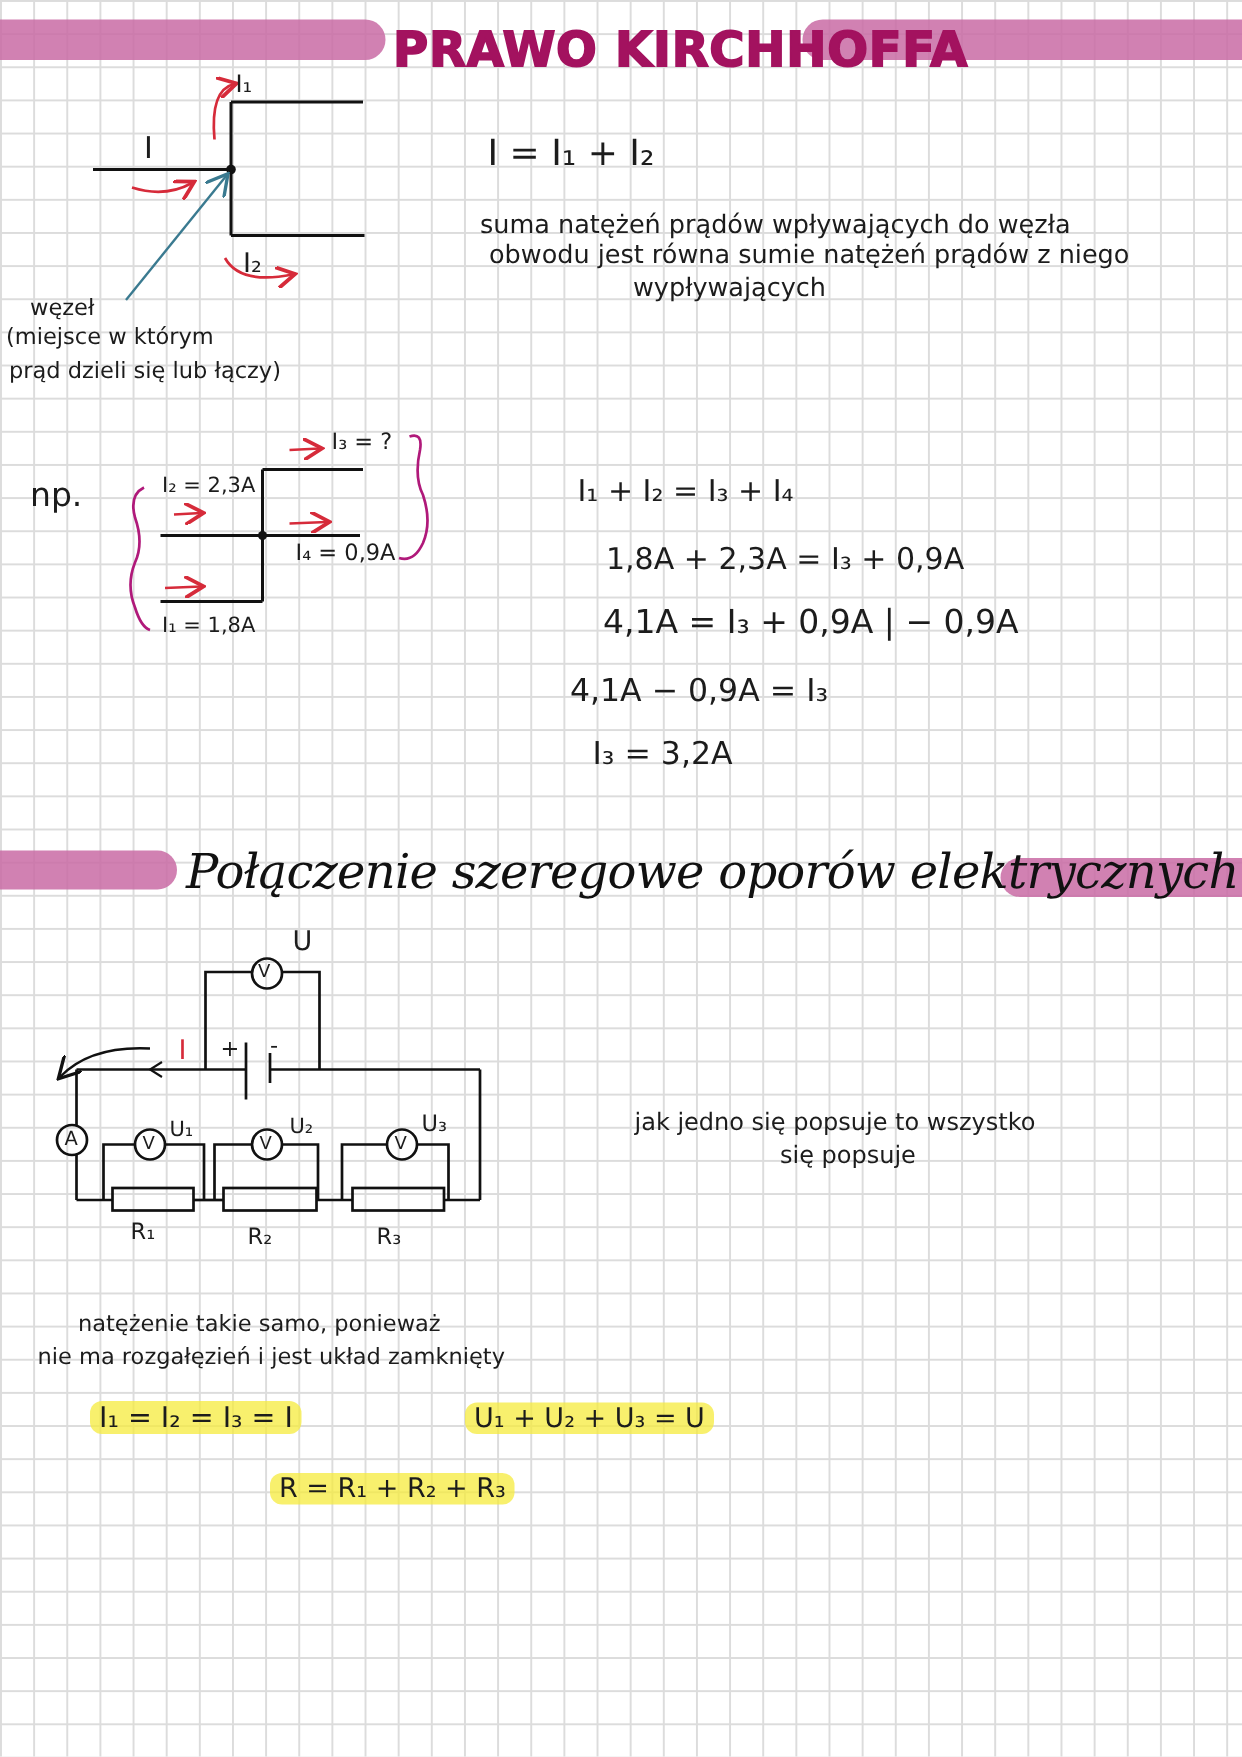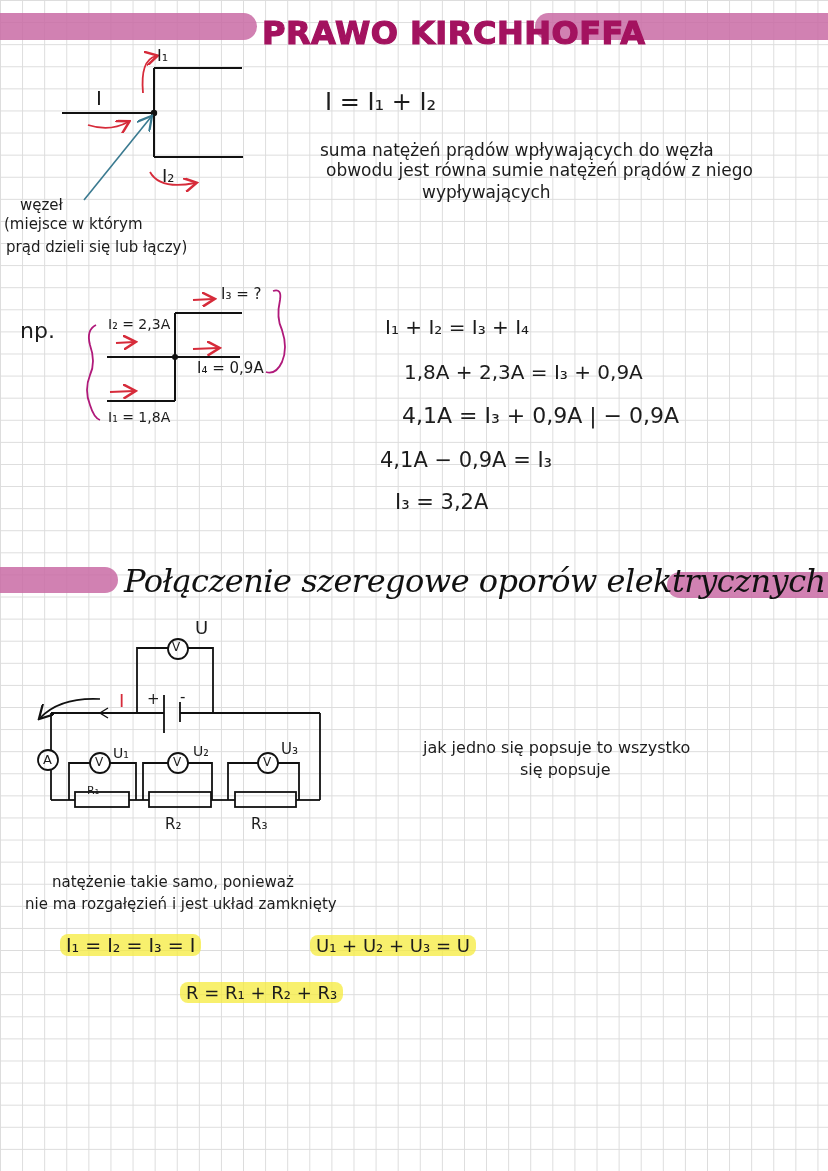--- a/index.html
+++ b/index.html
@@ -156,21 +156,21 @@
 <div class="hw" style="left:119px;top:690px;font-size:18px;color:#d62b3a;">I</div>
 <div class="hw" style="left:147px;top:690px;font-size:15px;">+</div>
 <div class="hw" style="left:180px;top:688px;font-size:15px;">-</div>
 <div class="hw" style="left:43px;top:752px;font-size:13px;">A</div>
 <div class="hw" style="left:95px;top:755px;font-size:12px;">V</div>
 <div class="hw" style="left:173px;top:755px;font-size:12px;">V</div>
 <div class="hw" style="left:263px;top:755px;font-size:12px;">V</div>
 <div class="hw" style="left:113px;top:745px;font-size:14px;">U₁</div>
 <div class="hw" style="left:193px;top:743px;font-size:14px;">U₂</div>
 <div class="hw" style="left:281px;top:740px;font-size:15px;">U₃</div>
-<div class="hw" style="left:87px;top:784px;font-size:11px;">R₁</div>
+<div class="hw" style="left:87px;top:812px;font-size:15px;">R₁</div>
 <div class="hw" style="left:165px;top:815px;font-size:15px;">R₂</div>
 <div class="hw" style="left:251px;top:815px;font-size:15px;">R₃</div>
 
 <div class="hw" style="left:423px;top:738px;font-size:16px;text-align:center;">jak jedno się popsuje to wszystko</div>
 <div class="hw" style="left:520px;top:760px;font-size:16px;">się popsuje</div>
 
 <div class="hw" style="left:52px;top:873px;font-size:15px;">natężenie takie samo, ponieważ</div>
 <div class="hw" style="left:25px;top:895px;font-size:15px;">nie ma rozgałęzień i jest układ zamknięty</div>
 
 <div class="hw hl" style="left:60px;top:934px;font-size:19px;">I₁ = I₂ = I₃ = I</div>

